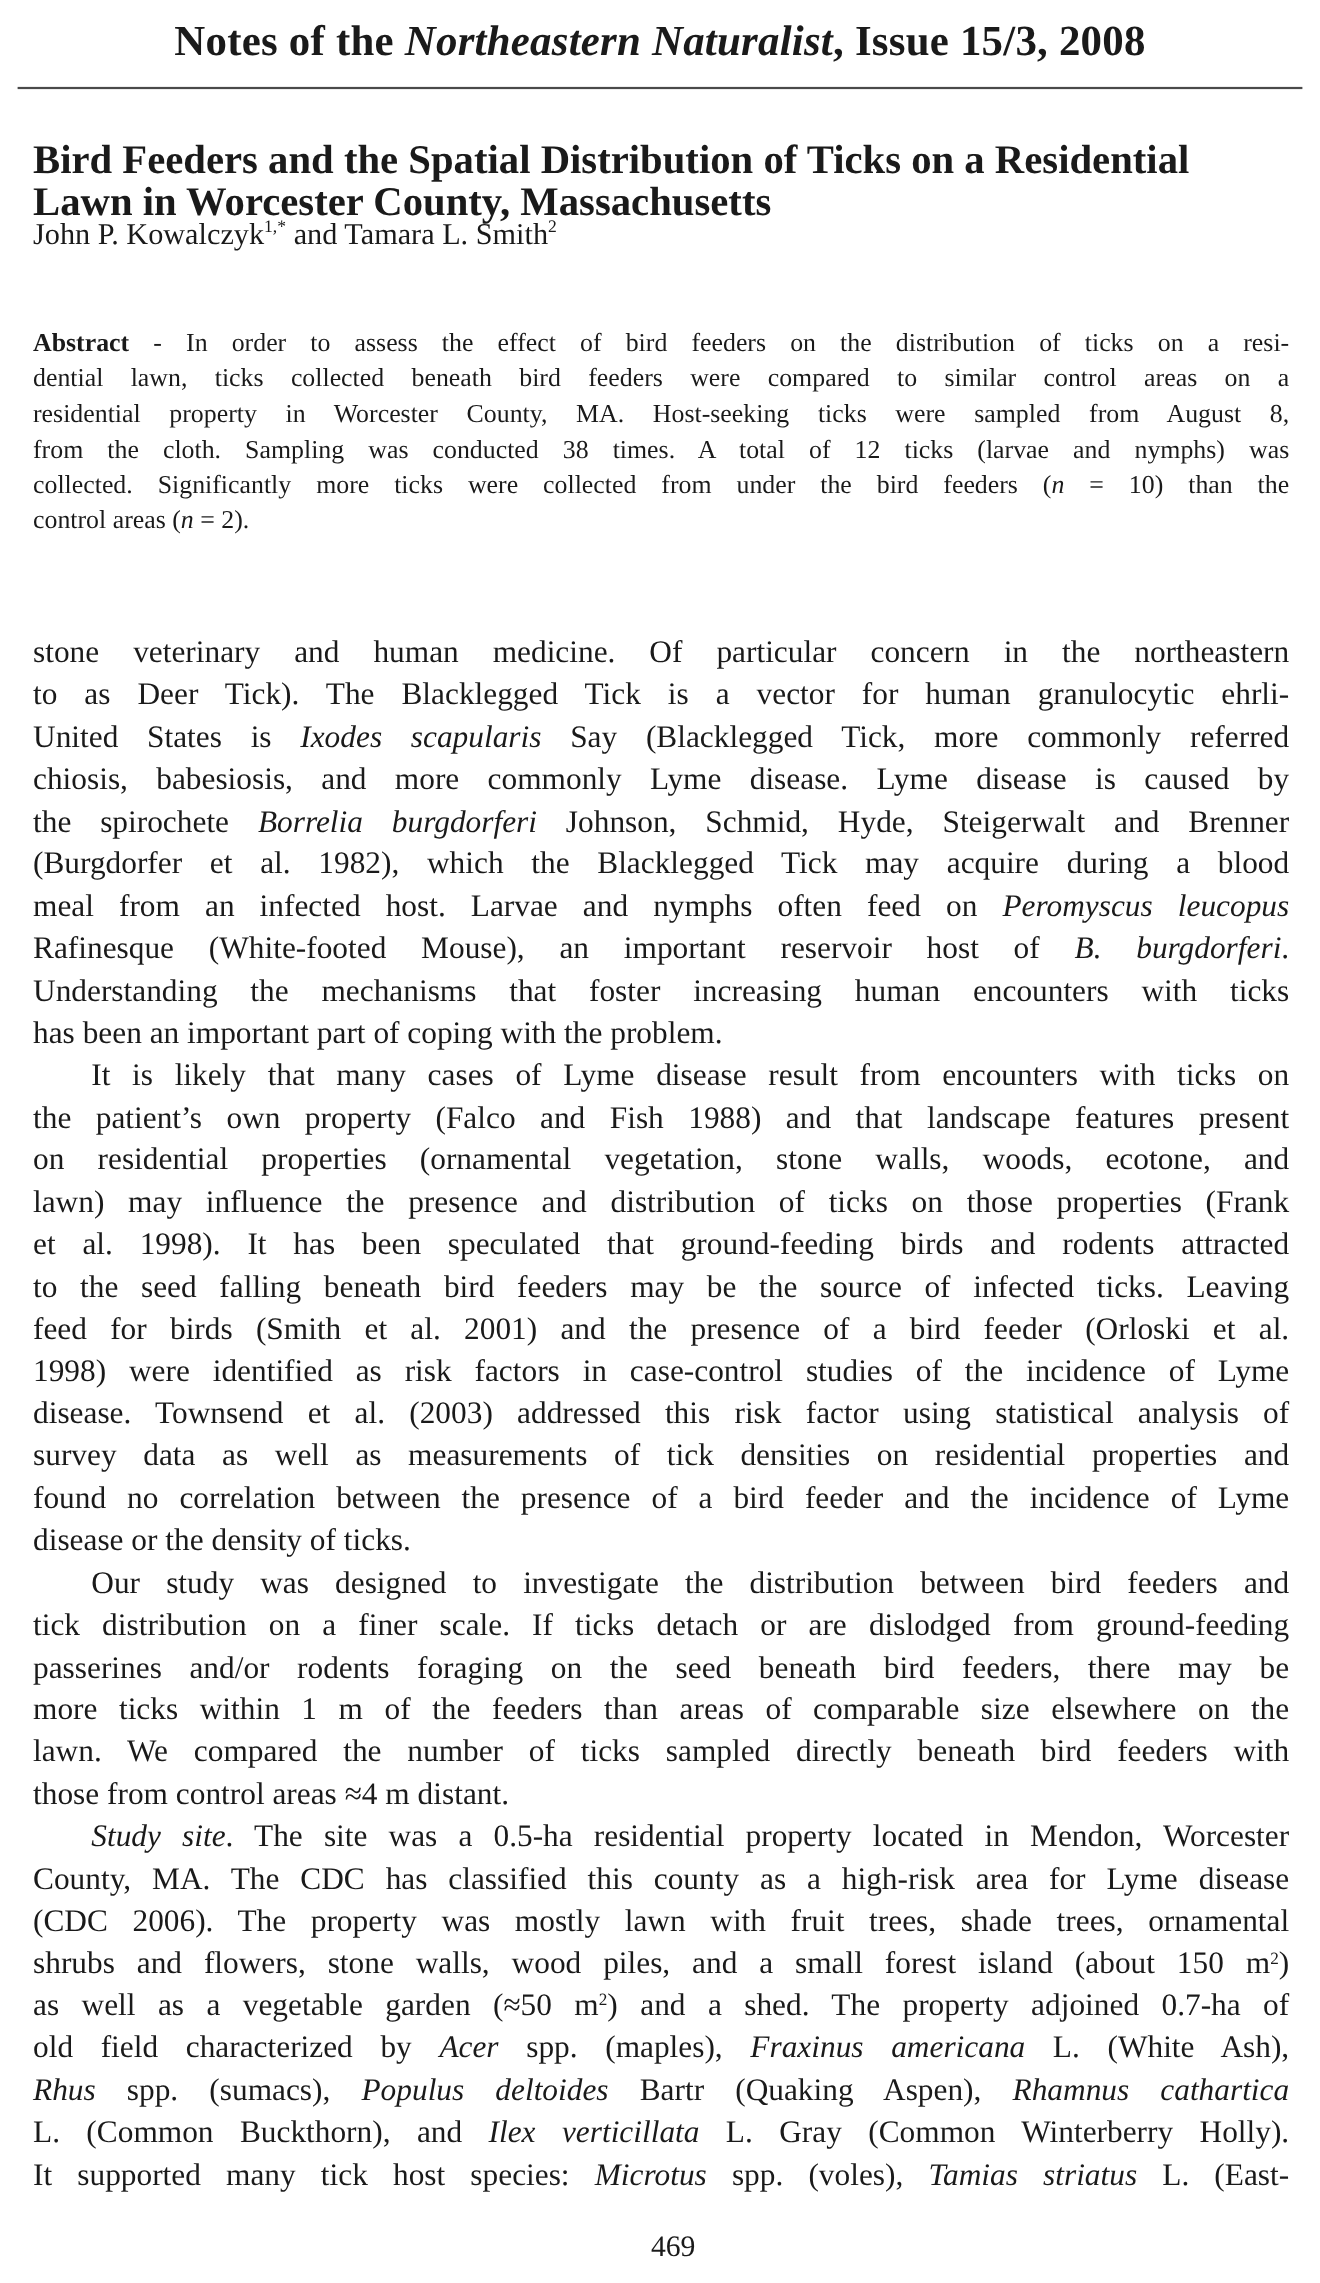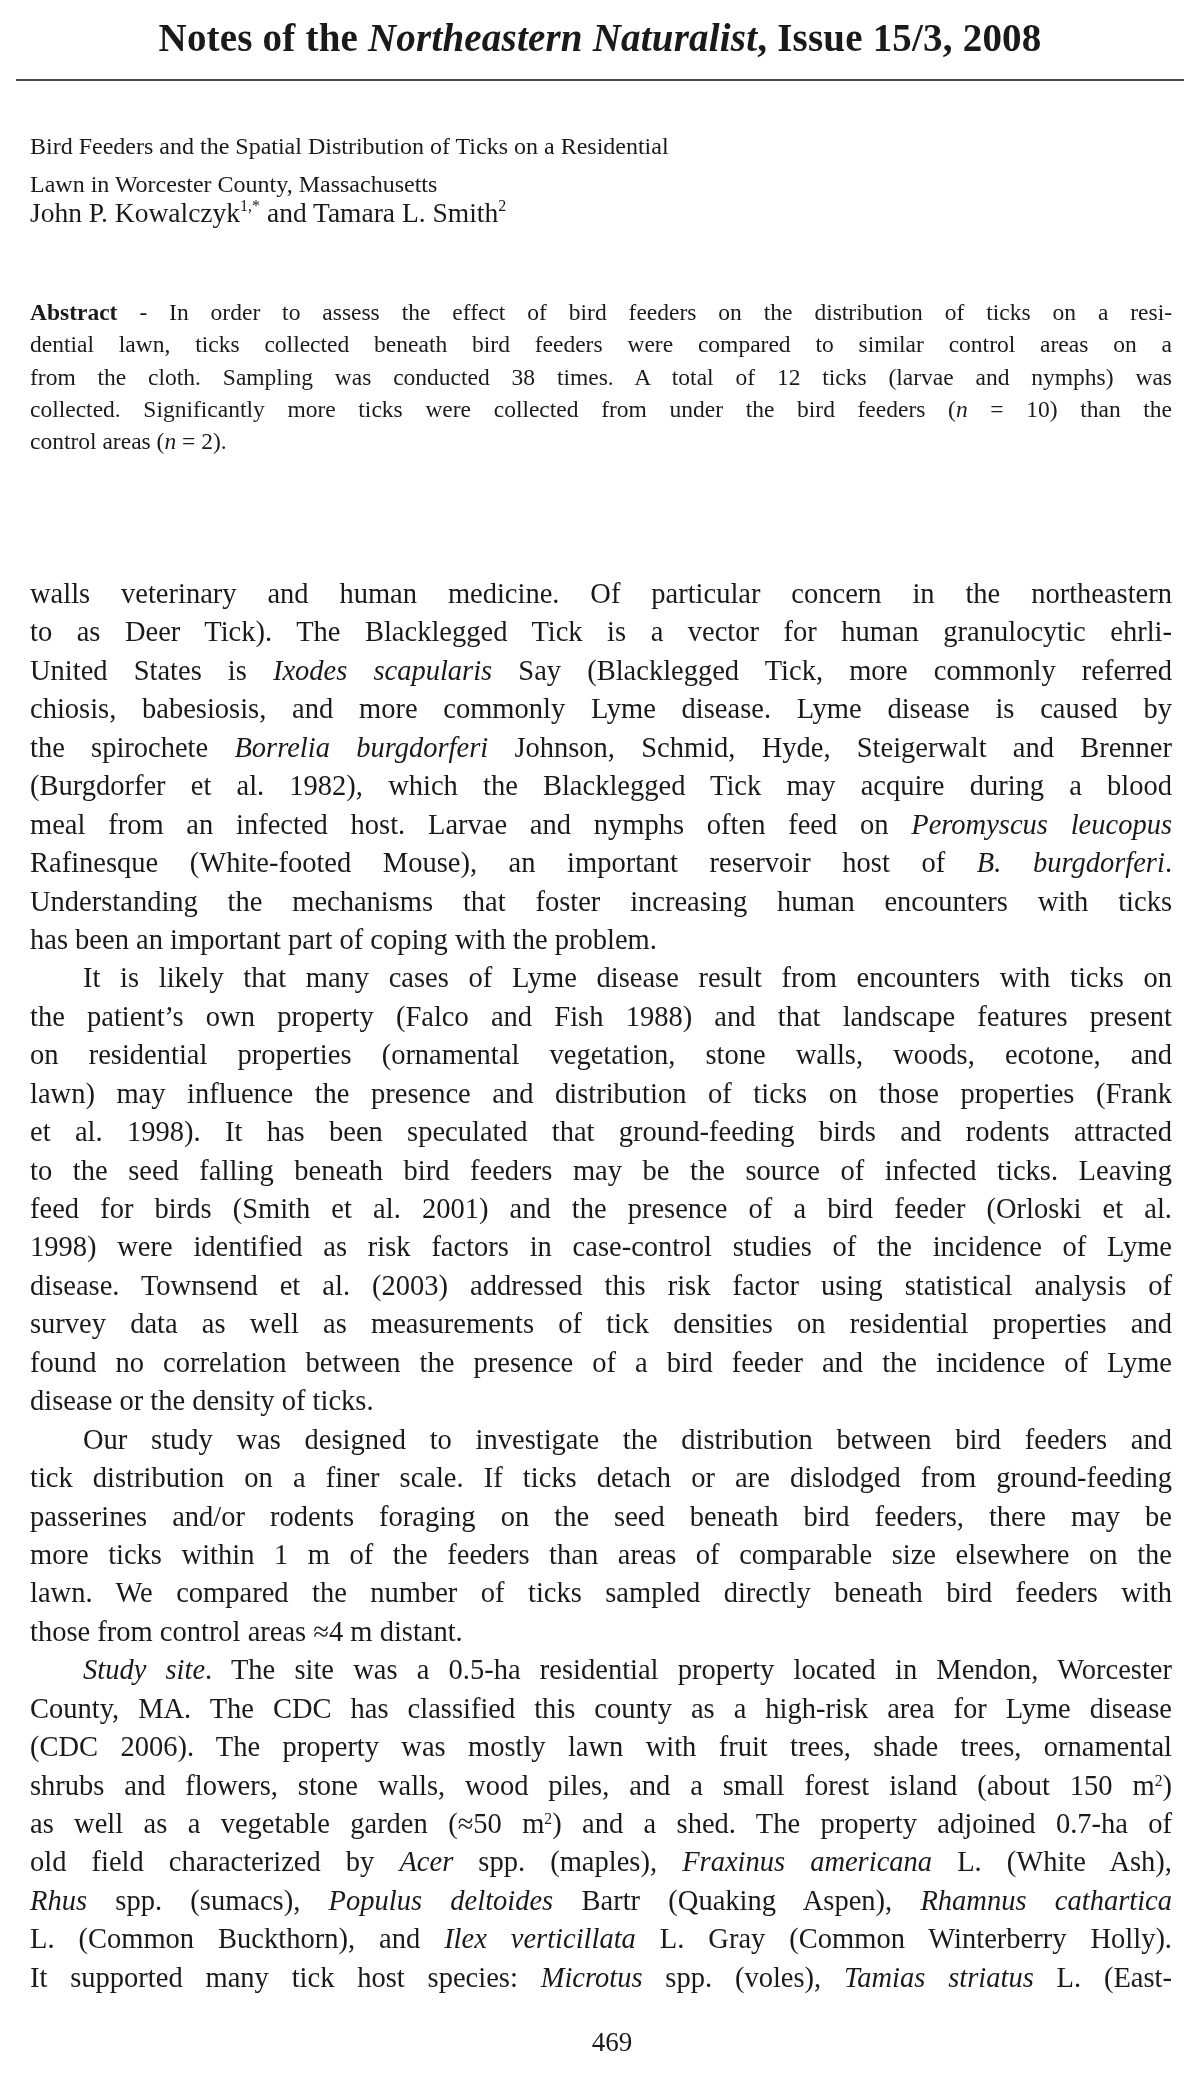--- a/index.html
+++ b/index.html
@@ -2,22 +2,22 @@
 <html><head>
 <meta charset="utf-8">
 <style>
   html, body { margin: 0; padding: 0; background: #ffffff; }
   body { width: 1200px; height: 2075px; position: relative; overflow: hidden;
          font-family: "Liberation Serif", "DejaVu Serif", serif; color: #1a1a1a; }
   .running-head { position: absolute; left: 0; width: 1200px; top: 14px; text-align: center;
                   font-weight: bold; font-size: 39px; line-height: 48px; letter-spacing: 0.2px; }
   .running-head .it { font-style: italic; text-align: center; }
   .rule { position: absolute; left: 16px; width: 1168px; top: 79px; height: 0; border-top: 2px solid #4a4a4a; }
-  .title { position: absolute; left: 30px; width: 1150px; top: 127px; font-weight: normal;
-           font-size: 24px; line-height: 38px; }
+  .title { position: absolute; left: 30px; width: 1150px; top: 127px; font-weight: bold;
+           font-size: 37px; line-height: 38px; }
   .authors { position: absolute; left: 30px; top: 198px; font-size: 27.5px; line-height: 30px; font-family: Liberation Serif, serif; }
   .authors sup { font-size: 16px; vertical-align: 0; position: relative; top: -11px; }
   .abstract { position: absolute; left: 30px; width: 1142px; top: 296px; font-size: 23.5px; }
   .abstract .line { height: 32.3px; line-height: 32.3px; }
   .body-text { position: absolute; left: 30px; width: 1142px; top: 575px; font-size: 28.5px; }
   .body-text .line { height: 38.45px; line-height: 38.45px; }
   .line { white-space: nowrap; text-align: justify; text-align-last: justify; overflow: visible; }
   .line.last { text-align-last: left; }
   .line.indent { padding-left: 53px; }
   .it { font-style: italic; }
@@ -39,28 +39,29 @@
   <div>Lawn in Worcester County, Massachusetts</div>
 </div>
 
 <div class="authors">
   <span>John P. Kowalczyk</span><sup>1,*</sup><span> and </span><span>Tamara L. Smith</span><sup>2</sup>
 </div>
 
 <div class="abstract" id="abstract">
     <div class="line"><span class="b">Abstract</span><span> - In order to assess the effect of bird feeders on the distribution of ticks on a resi-</span></div>
     <div class="line"><span>dential lawn, ticks collected beneath bird feeders were compared to similar control areas on a</span></div>
+    <div class="line"><span>residential property in Worcester County, MA. Host-seeking ticks were sampled from August 8,</span></div>
     <div class="line"><span>from the cloth. Sampling was conducted 38 times. A total of 12 ticks (larvae and nymphs) was</span></div>
     <div class="line"><span>collected. Significantly more ticks were collected from under the bird feeders (</span><span class="it">n</span><span> = 10) than the</span></div>
     <div class="line last"><span>control areas (</span><span class="it">n</span><span> = 2).</span></div>
   </div>
 
 <div class="body-text" id="body-text">
     <div>
-      <div class="line"><span>walls veterinary and human medicine. Of particular concern in the northeastern</span></div>
+      <div class="line"><span>stone veterinary and human medicine. Of particular concern in the northeastern</span></div>
       <div class="line"><span>to as  Deer Tick). The Blacklegged Tick is a vector for human granulocytic ehrli-</span></div>
       <div class="line"><span>United States is </span><span class="it">Ixodes scapularis</span><span> Say (Blacklegged Tick, more commonly referred</span></div>
       <div class="line"><span>chiosis, babesiosis, and more commonly Lyme disease. Lyme disease is caused by</span></div>
       <div class="line"><span>the spirochete </span><span class="it">Borrelia burgdorferi</span><span> Johnson, Schmid, Hyde, Steigerwalt and Brenner</span></div>
       <div class="line"><span>(Burgdorfer et al. 1982), which the Blacklegged Tick may acquire during a blood</span></div>
       <div class="line"><span>meal from an infected host. Larvae and nymphs often feed on </span><span class="it">Peromyscus leucopus</span></div>
       <div class="line"><span>Rafinesque (White-footed Mouse), an important reservoir host of </span><span class="it">B. burgdorferi</span><span>.</span></div>
       <div class="line"><span>Understanding the mechanisms that foster increasing human encounters with ticks</span></div>
       <div class="line last"><span>has been an important part of coping with the problem.</span></div>
     </div>

